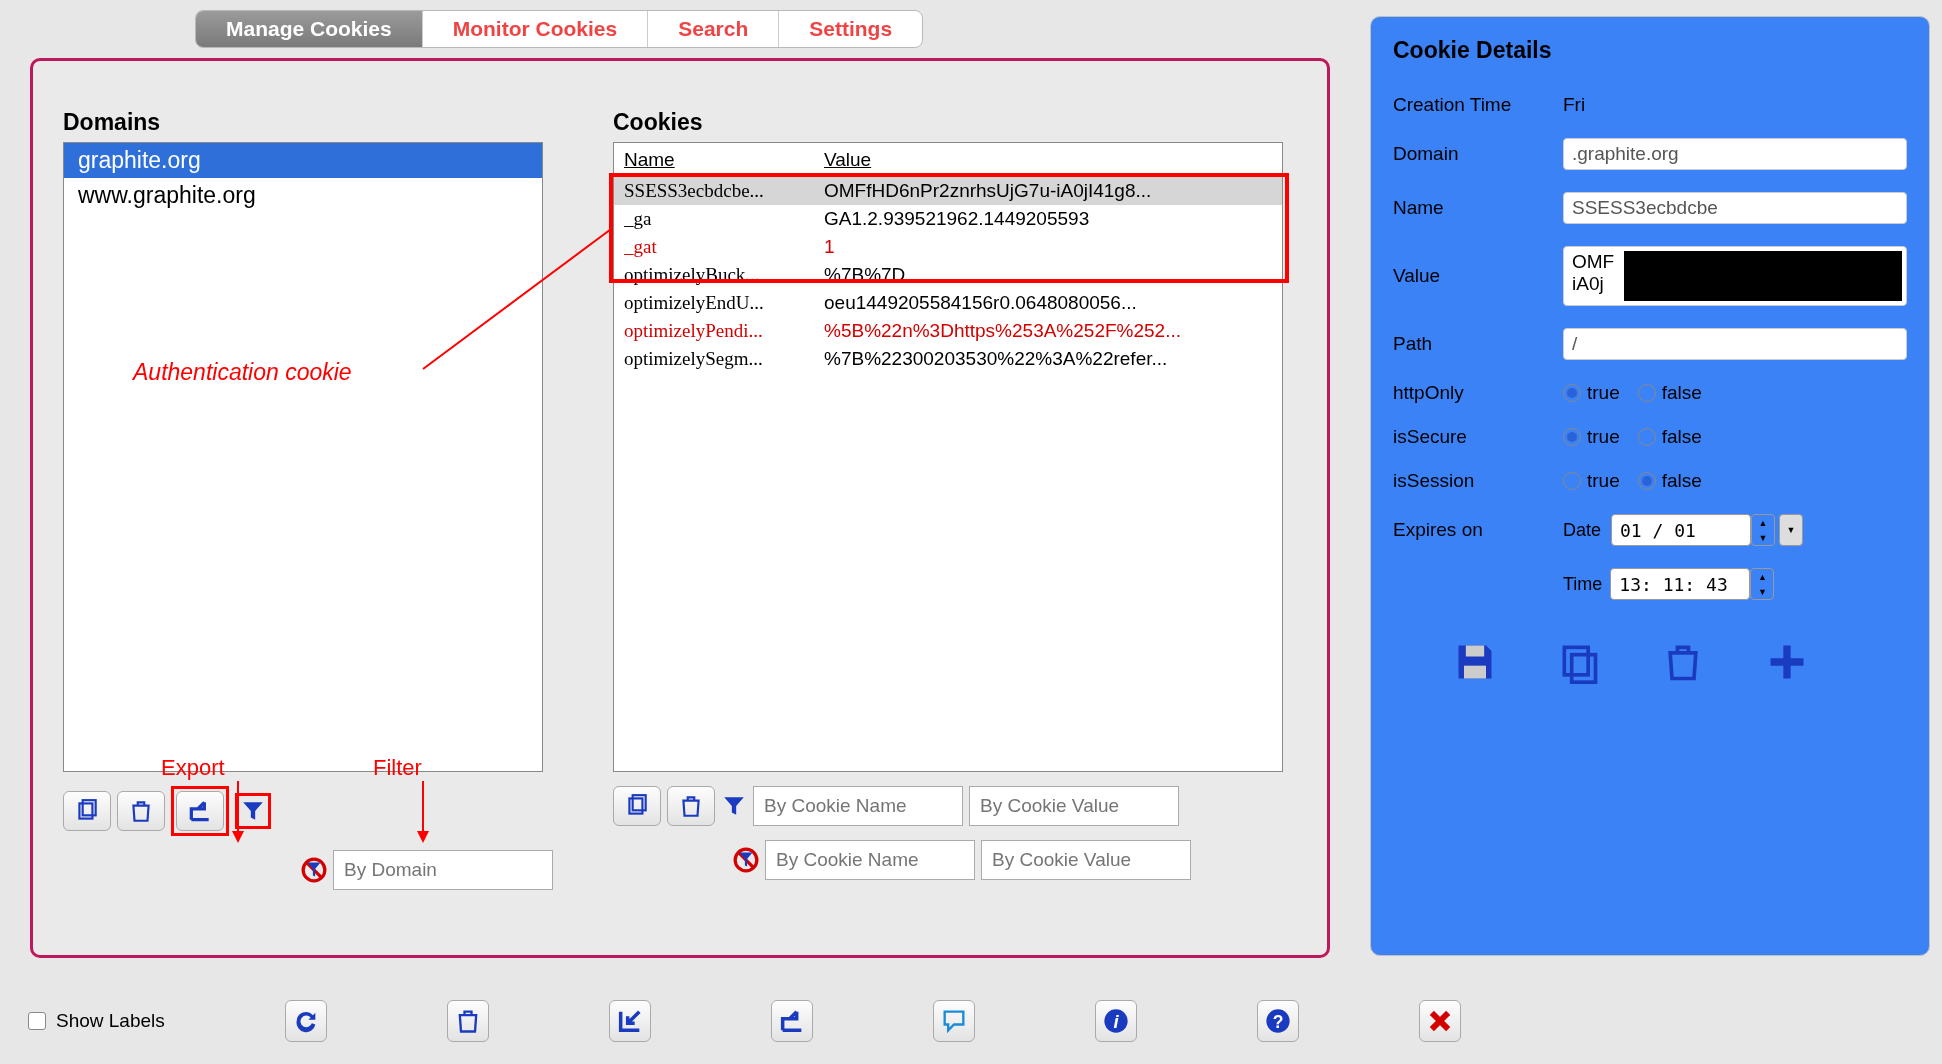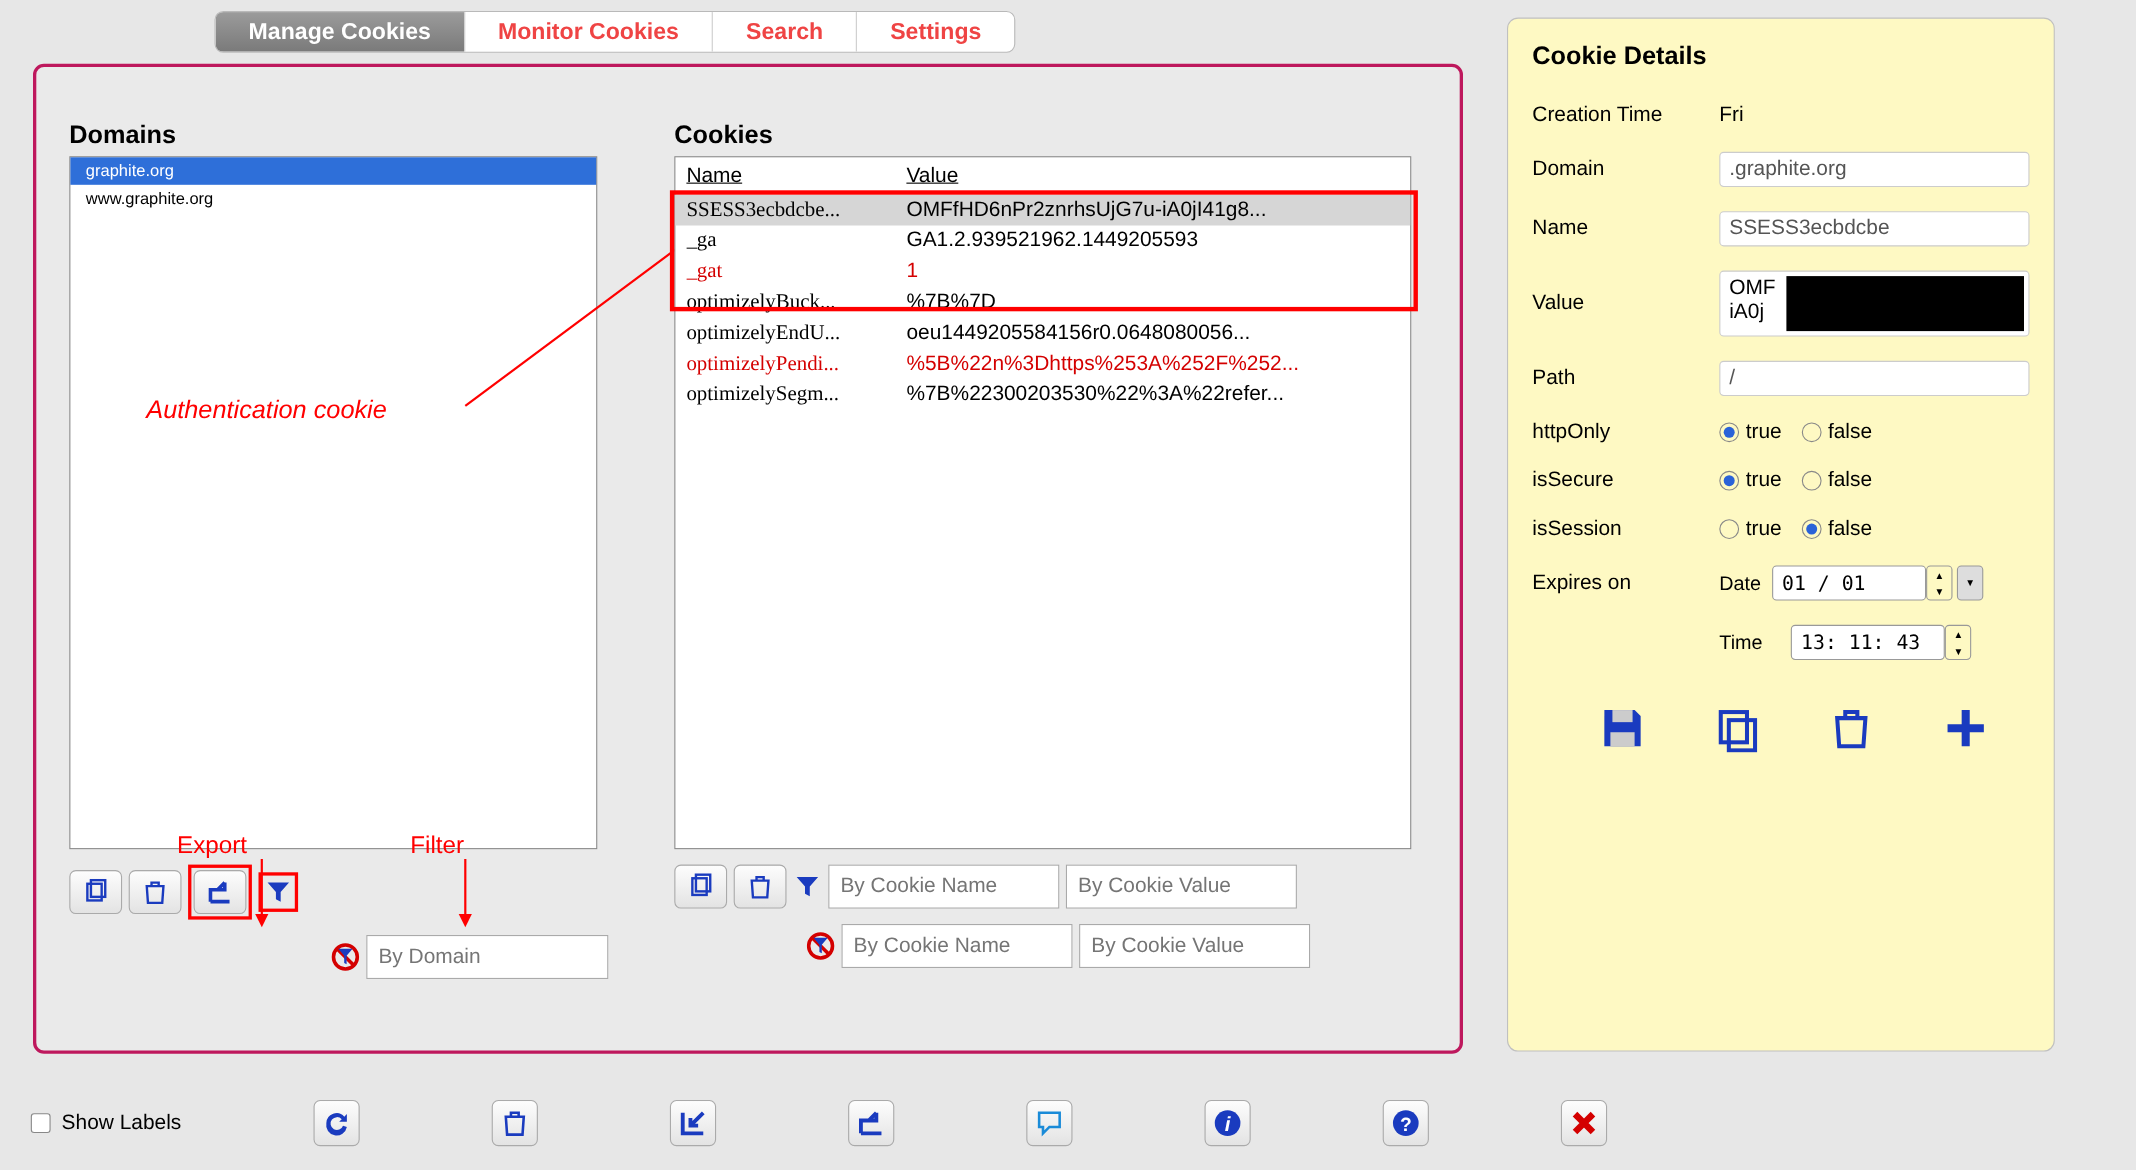--- a/index.html
+++ b/index.html
@@ -11,21 +11,21 @@
 .tab:last-child { border-right: none; }
 .tab.active { background: linear-gradient(#9b9b9b,#7a7a7a); color: #fff; }
 
 
 .panel { position: absolute; top: 58px; left: 30px; width: 1300px; height: 900px; background: #eaeaea; border: 3px solid #be185d; border-radius: 10px; }
 
 
 .domains { position: absolute; top: 48px; left: 30px; width: 520px; }
 .panel-title { font-size: 23px; font-weight: bold; margin-bottom: 6px; }
 .list-box { background: #fff; border: 1px solid #888; width: 480px; height: 630px; }
-.row { padding: 4px 14px; font-size: 15px; }
+.row { padding: 4px 14px; font-size: 23px; }
 .row.sel { background: #2e6fd9; color: #fff; }
 
 
 .ann-export { position:absolute; top:694px; left:128px; color:#f00; font-size:22px; }
 .ann-filter  { position:absolute; top:694px; left:340px; color:#f00; font-size:22px; }
 .ann-auth   { position:absolute; top:298px; left:100px; color:#f00; font-size:23px;font-style:italic; }
 .arrow-svg  { position:absolute; pointer-events:none; }
 
 
 .tb { display:flex; align-items:center; gap:6px; margin-top:14px; }
@@ -42,21 +42,21 @@
 .ct-head .c2 { flex:1; }
 .ct-body { }
 .ct-row { display:flex; padding:3px 10px; font-size:19px; }
 .ct-row .c1 { width:200px; overflow:hidden; text-overflow:ellipsis; white-space:nowrap;font-family:Liberation Serif, serif; }
 .ct-row .c2 { flex:1; overflow:hidden; text-overflow:ellipsis; white-space:nowrap; }
 .ct-row.sel { background:#d6d6d6; }
 .ct-row.red { color:#d40000; }
 .red-highlight { position:absolute; border:4px solid #f00; top:30px; left:-5px; width:680px; height:110px; }
 
 
-.details { position:absolute; top:16px; left:1370px; width:498px; height:940px; background:#fef9c3; border:1px solid #c0c0c0; border-radius:10px; padding:20px 22px; }
+.details { position:absolute; top:16px; left:1370px; width:560px; height:940px; background:#3b82f6; border:1px solid #c0c0c0; border-radius:10px; padding:20px 22px; }
 .details-title { font-size:23px; font-weight:bold; margin-bottom:30px; }
 .drow { display:flex; align-items:center; margin-bottom:22px; }
 .drow .lab { width:170px; font-size:19px; }
 .drow .val { font-size:19px; }
 .fld { flex:1; background:#fff; border:1px solid #ccc; border-radius:4px; padding:4px 8px; font-size:19px; color:#555; }
 .valblk { flex:1; background:#fff; border:1px solid #ccc; border-radius:4px; padding:4px 8px; font-size:19px; position:relative; height:60px; }
 .valblk .black { position:absolute; top:4px; left:60px; right:4px; bottom:4px; background:#000; }
 .radio-g { display:flex; gap:18px; align-items:center; }
 .radio-g label { display:flex; align-items:center; gap:6px; font-size:19px; }
 .radio-dot { width:18px; height:18px; border:1px solid #888; border-radius:50%; display:flex; align-items:center; justify-content:center; }
@@ -284,21 +284,21 @@
     <div class="stepper">
         <div>▲</div>
         <div>▼</div>
       </div>
     <div class="stepper" style="margin-left:4px;background:#ddd">
         <div>▼</div>
       </div>
   </div>
   <div class="drow">
       <div class="lab"></div>
-    <span style="margin-right:26px">Time</span>
+    <span style="margin-right:8px">Time</span>
     <input class="date-in" value="13: 11: 43" style="">
     <div class="stepper">
         <div>▲</div>
         <div>▼</div>
       </div>
   </div>
   <div class="actions">
     <div class="aicon">
         <svg viewBox="0 0 24 24">
           <path d="M3 3h15l3 3v15H3z" fill="#1a3bbf"></path>

